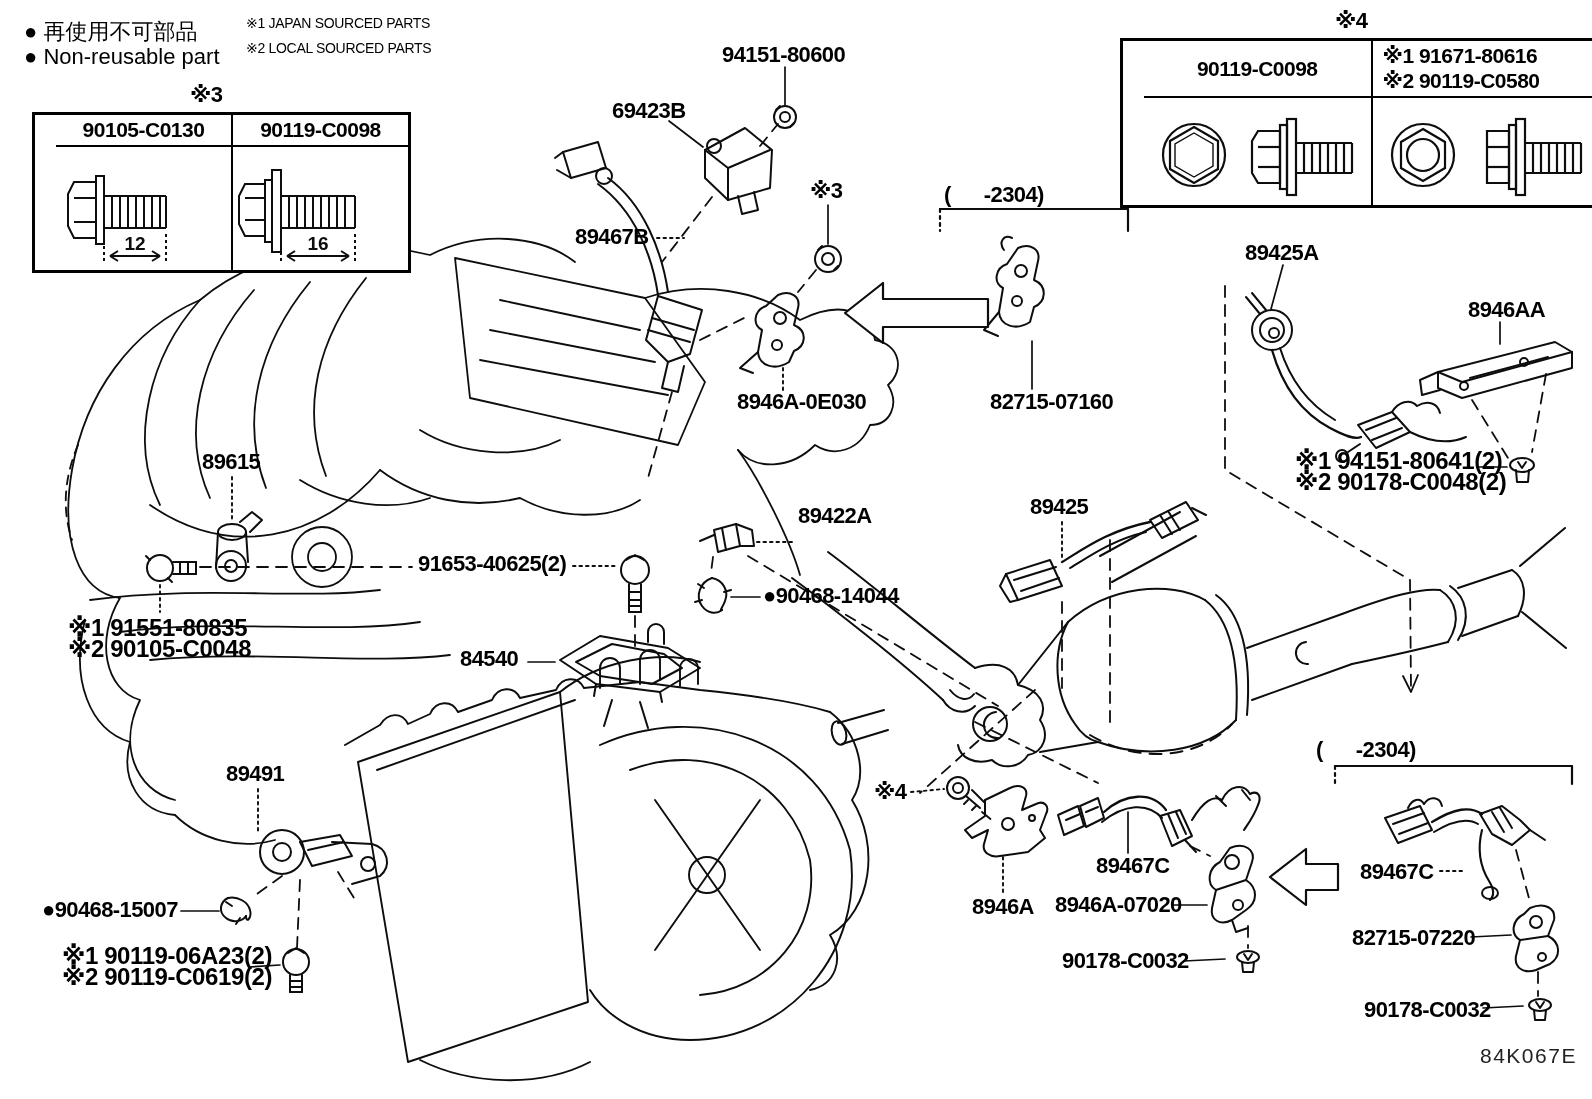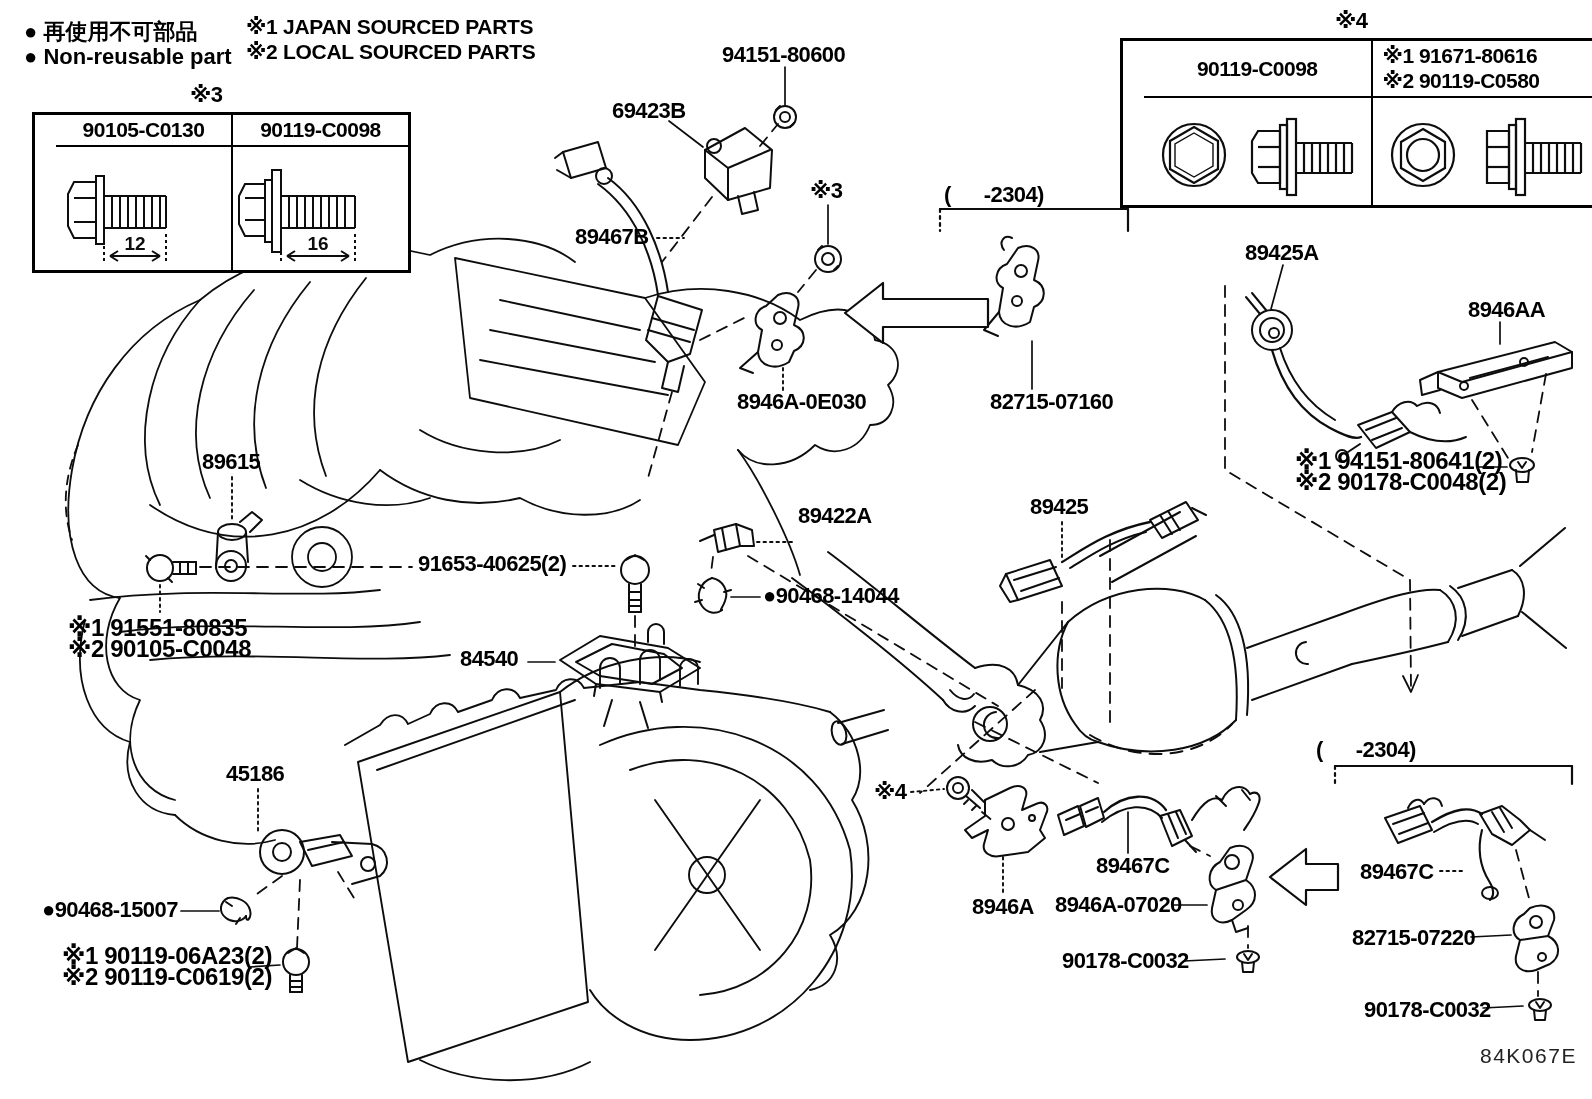--- a/index.html
+++ b/index.html
@@ -6,22 +6,22 @@
   .canvas{
     position:relative;width:1592px;height:1099px;background:#ffffff;
     font-family:"Liberation Sans","DejaVu Sans",sans-serif;color:#000;overflow:hidden;
   }
   .art{position:absolute;left:0;top:0;z-index:1;}
   .callout{
     position:absolute;z-index:3;font-weight:700;font-size:22px;line-height:1.04;
     letter-spacing:-0.6px;white-space:pre;color:#000;
   }
   .callout.sm{font-size:24px;letter-spacing:-0.4px;}
-  .legend-row{position:absolute;z-index:3;font-weight:700;font-size:22px;white-space:pre;}
-  .note-row{position:absolute;z-index:3;font-weight:700;font-size:21px;white-space:pre;letter-spacing:-0.3px;}
+  .legend-row{position:absolute;z-index:3;font-weight:400;font-size:22px;white-space:pre;}
+  .note-row{position:absolute;z-index:3;font-weight:400;font-size:14px;white-space:pre;letter-spacing:-0.3px;}
   .figcode{position:absolute;z-index:3;font-weight:400;font-size:21px;letter-spacing:1.5px;color:#222;}
   .tbl{position:absolute;z-index:2;border:3px solid #000;background:#fff;display:flex;padding-left:21px;}
   .tbl .col{display:flex;flex-direction:column;flex:1 1 50%;}
   .tbl .col+.col{border-left:2.5px solid #000;}
   .tbl .hdr{
     border-bottom:2.5px solid #000;display:flex;align-items:center;justify-content:center;
     font-weight:700;font-size:21px;letter-spacing:-0.5px;text-align:center;white-space:pre;
   }
   .tbl .hdr.two{flex-direction:column;align-items:flex-start;padding-left:10px;justify-content:center;}
   .tbl .hdr.two div{line-height:1.15;}
@@ -564,21 +564,21 @@
 <div class="callout sm" style="left:1295px;top:449px">※1 94151-80641(2)</div>
 <div class="callout sm" style="left:1295px;top:470px">※2 90178-C0048(2)</div>
 <div class="callout" style="left:1030px;top:496px">89425</div>
 <div class="callout" style="left:202px;top:451px">89615</div>
 <div class="callout sm" style="left:68px;top:616px">※1 91551-80835</div>
 <div class="callout sm" style="left:68px;top:637px">※2 90105-C0048</div>
 <div class="callout" style="left:798px;top:505px">89422A</div>
 <div class="callout" style="left:418px;top:553px">91653-40625(2)</div>
 <div class="callout" style="left:763px;top:585px">●90468-14044</div>
 <div class="callout" style="left:460px;top:648px">84540</div>
-<div class="callout" style="left:226px;top:763px">45186</div>
+<div class="callout" style="left:226px;top:763px">89491</div>
 <div class="callout" style="left:42px;top:899px">●90468-15007</div>
 <div class="callout sm" style="left:62px;top:944px">※1 90119-06A23(2)</div>
 <div class="callout sm" style="left:62px;top:965px">※2 90119-C0619(2)</div>
 <div class="callout" style="left:874px;top:781px">※4</div>
 <div class="callout" style="left:972px;top:896px">8946A</div>
 <div class="callout" style="left:1096px;top:855px">89467C</div>
 <div class="callout" style="left:1055px;top:894px">8946A-07020</div>
 <div class="callout" style="left:1062px;top:950px">90178-C0032</div>
 <div class="callout" style="left:1316px;top:739px">(      -2304)</div>
 <div class="callout" style="left:1360px;top:861px">89467C</div>

